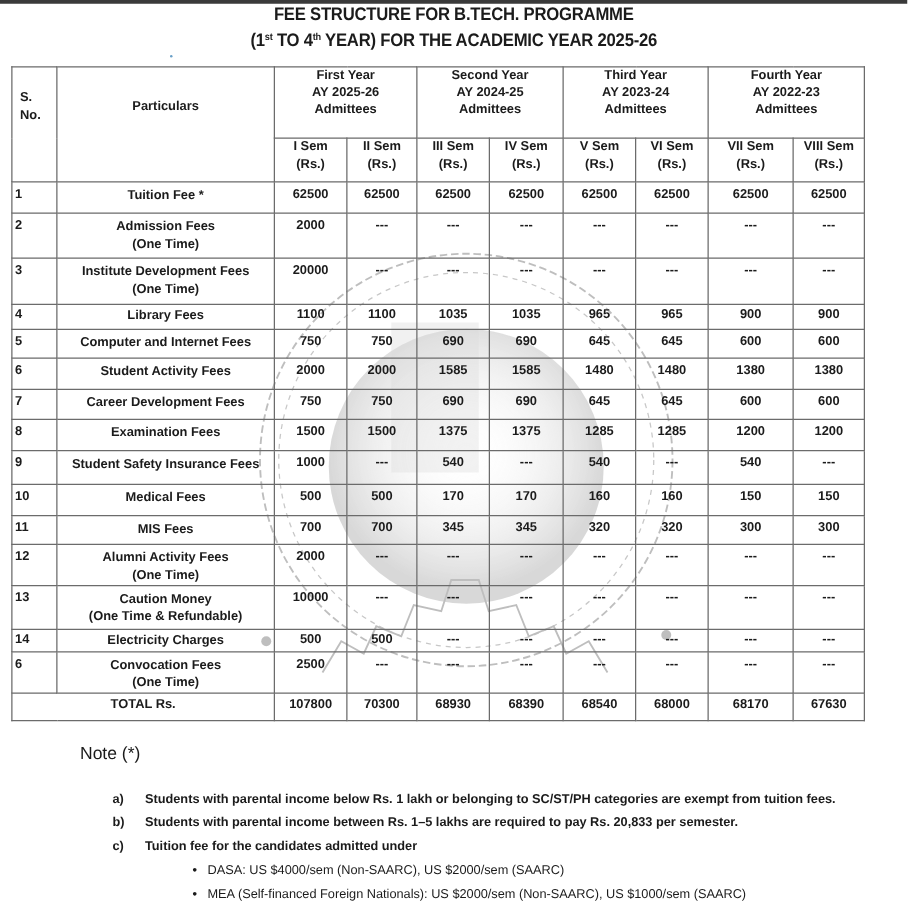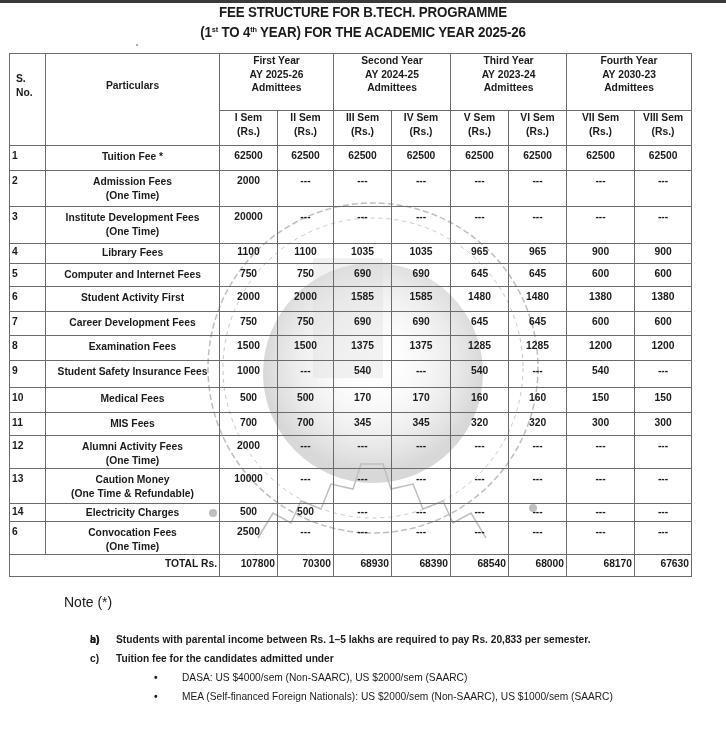--- a/index.html
+++ b/index.html
@@ -32,39 +32,39 @@
   .c-sno { width: 36px; }
   .c-part { width: 174px; }
   .hdr-year td { height: 56px; text-align: center; vertical-align: middle; line-height: 13.5px; }
   .hdr-sem td { height: 34px; text-align: center; vertical-align: middle; line-height: 13.5px; }
   td.sno { text-align: left; padding-left: 6px; }
   td.part { text-align: center; padding-left: 5px; line-height: 14px; }
   td.val { text-align: center; }
   tr.r td { padding-top: 4px; }
   td.hdr-sno { text-align: left !important; padding-left: 6px !important; vertical-align: middle; line-height: 14px; }
   td.total-label { text-align: center; }
-  tr.total td { padding-top: 3px; text-align: right; }
+  tr.total td { padding-top: 3px; }
 
   .watermark {
     position: absolute; left: 188px; top: 198px; width: 370px; height: 420px;
     pointer-events: none; opacity: 0.55;
   }
 
   .note-title {
     position: absolute; left: 64px; top: 594px; font-size: 14px; font-weight: normal;
     font-family: "Liberation Sans Narrow", "Liberation Sans", sans-serif;
   }
   .notes { position: absolute; left: 90px; top: 630px; width: 636px; font-size: 10.2px; font-weight: bold; line-height: 19px; }
   .note-line { position: relative; white-space: nowrap; }
   .note-letter { position: absolute; left: 0; width: 20px; }
   .note-text { margin-left: 26px; display: block; }
   .note-text.italic { font-style: italic; }
   .bullet-line { position: relative; margin-left: 64px; white-space: nowrap; }
   .bullet-line .bdot { position: absolute; left: 0; top: 0; }
-  .bullet-line .btext { margin-left: 28px; display:block; }
+  .bullet-line .btext { margin-left: 12px; display:block; }
 </style>
 </head>
 <body>
 
 <div class="topbar"></div>
 
 <div class="title">
   <div>FEE STRUCTURE FOR B.TECH. PROGRAMME</div>
   <div><span>(1</span><sup>st</sup><span> TO 4</span><sup>th</sup><span> YEAR) FOR THE ACADEMIC YEAR 2025-26</span></div>
 </div>
@@ -119,21 +119,21 @@
       <div>AY 2024-25</div>
       <div>Admittees</div>
     </td>
     <td colspan="2">
       <div>Third Year</div>
       <div>AY 2023-24</div>
       <div>Admittees</div>
     </td>
     <td colspan="2">
       <div>Fourth Year</div>
-      <div>AY 2030-23</div>
+      <div>AY 2022-23</div>
       <div>Admittees</div>
     </td>
   </tr>
   <tr class="hdr-sem" id="sem-row">
         <td>
           <div>I Sem</div>
           <div>(Rs.)</div>
         </td>
         <td>
           <div>II Sem</div>
@@ -234,21 +234,21 @@
         <td class="val">690</td>
         <td class="val">690</td>
         <td class="val">645</td>
         <td class="val">645</td>
         <td class="val">600</td>
         <td class="val">600</td>
       </tr>
       <tr class="r" style="height: 25px;">
         <td class="sno">6</td>
         <td class="part">
-          <div>Student Activity First</div>
+          <div>Student Activity Fees</div>
         </td>
         <td class="val">2000</td>
         <td class="val">2000</td>
         <td class="val">1585</td>
         <td class="val">1585</td>
         <td class="val">1480</td>
         <td class="val">1480</td>
         <td class="val">1380</td>
         <td class="val">1380</td>
       </tr>
@@ -395,20 +395,21 @@
         <td class="val">67630</td>
       </tr>
 </tbody>
   </table>
 
 <div class="note-title">Note (*)</div>
 
 <div class="notes">
   <div class="note-line">
     <span class="note-letter">a)</span>
+    <span class="note-text">Students with parental income below Rs. 1 lakh or belonging to SC/ST/PH categories are exempt from tuition fees.</span>
   </div>
   <div class="note-line">
     <span class="note-letter">b)</span>
     <span class="note-text">Students with parental income between Rs. 1–5 lakhs are required to pay Rs. 20,833 per semester.</span>
   </div>
   <div class="note-line">
     <span class="note-letter">c)</span>
     <span class="note-text" style="font-weight:bold;">Tuition fee for the candidates admitted under</span>
   </div>
   <div class="bullet-line">

